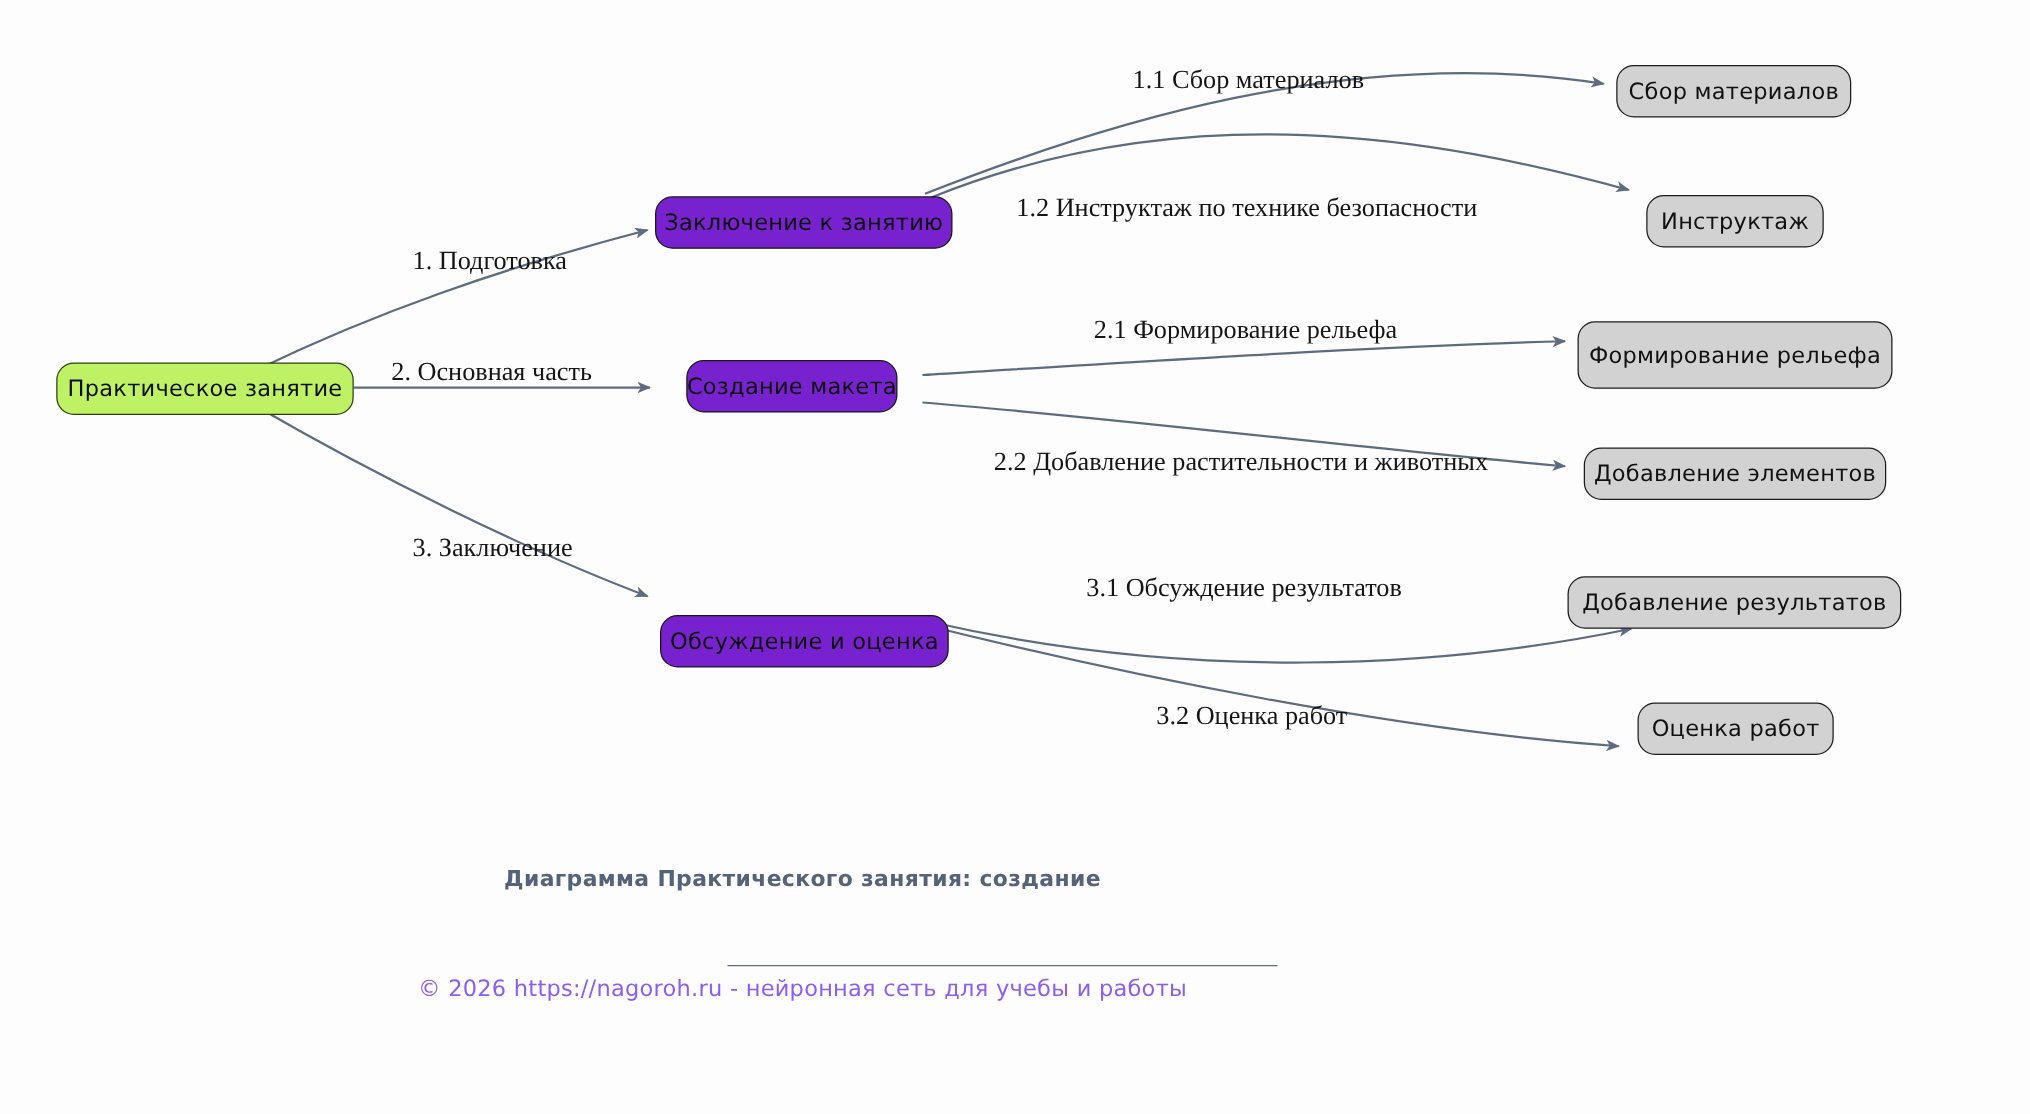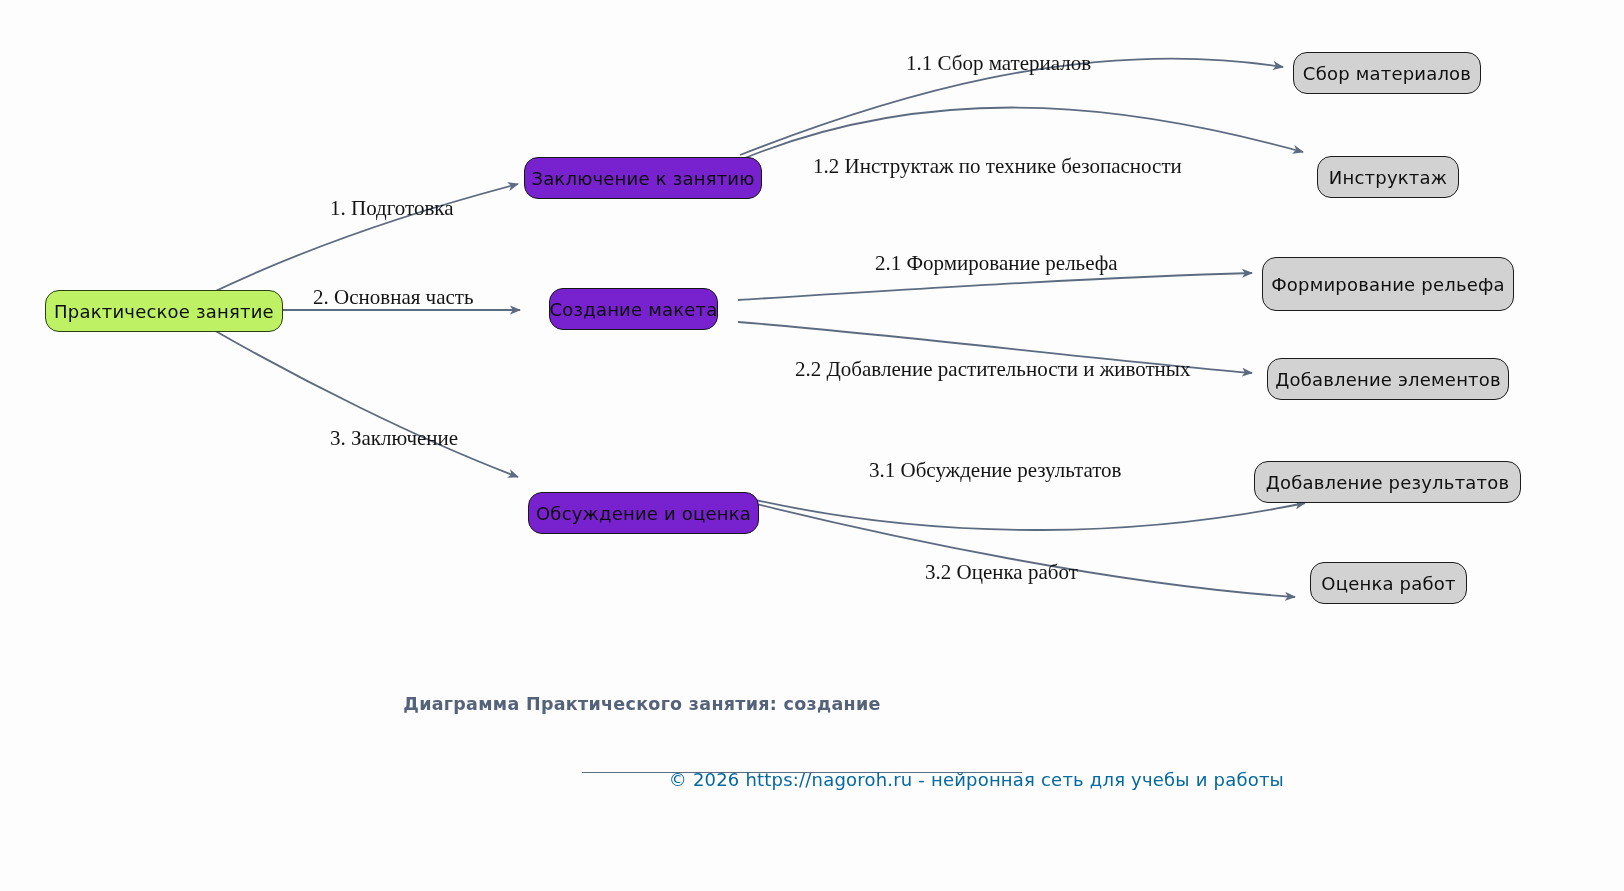--- a/index.html
+++ b/index.html
@@ -76,26 +76,25 @@
   #footer-divider {
     position: absolute;
     top: 772px;
     left: 582px;
     width: 440px;
     border-top: 1.6px solid #5d6b80;
     height: 0;
   }
   #footer-copyright {
     top: 768px;
-    margin-top: 4px;
+    margin-top: 16px;
     font-family: "DejaVu Sans", sans-serif;
     font-size: 18px;
-    color: #0369a1;
+    color: #8b5cf6;
     letter-spacing: 0.2px;
-    text-align: right;
   }
   #footer-copyright { top: 767px; }
 </style>
 </head>
 <body>
 
 <svg id="canvas" viewBox="0 0 1624 891" xmlns="http://www.w3.org/2000/svg">
   <defs>
     <marker id="arrowhead" markerWidth="11" markerHeight="9" refX="10" refY="4.5" orient="auto" markerUnits="userSpaceOnUse">
       <path d="M0,0 L11,4.5 L0,9 L2.8,4.5 Z" fill="#5d6b80"></path>

